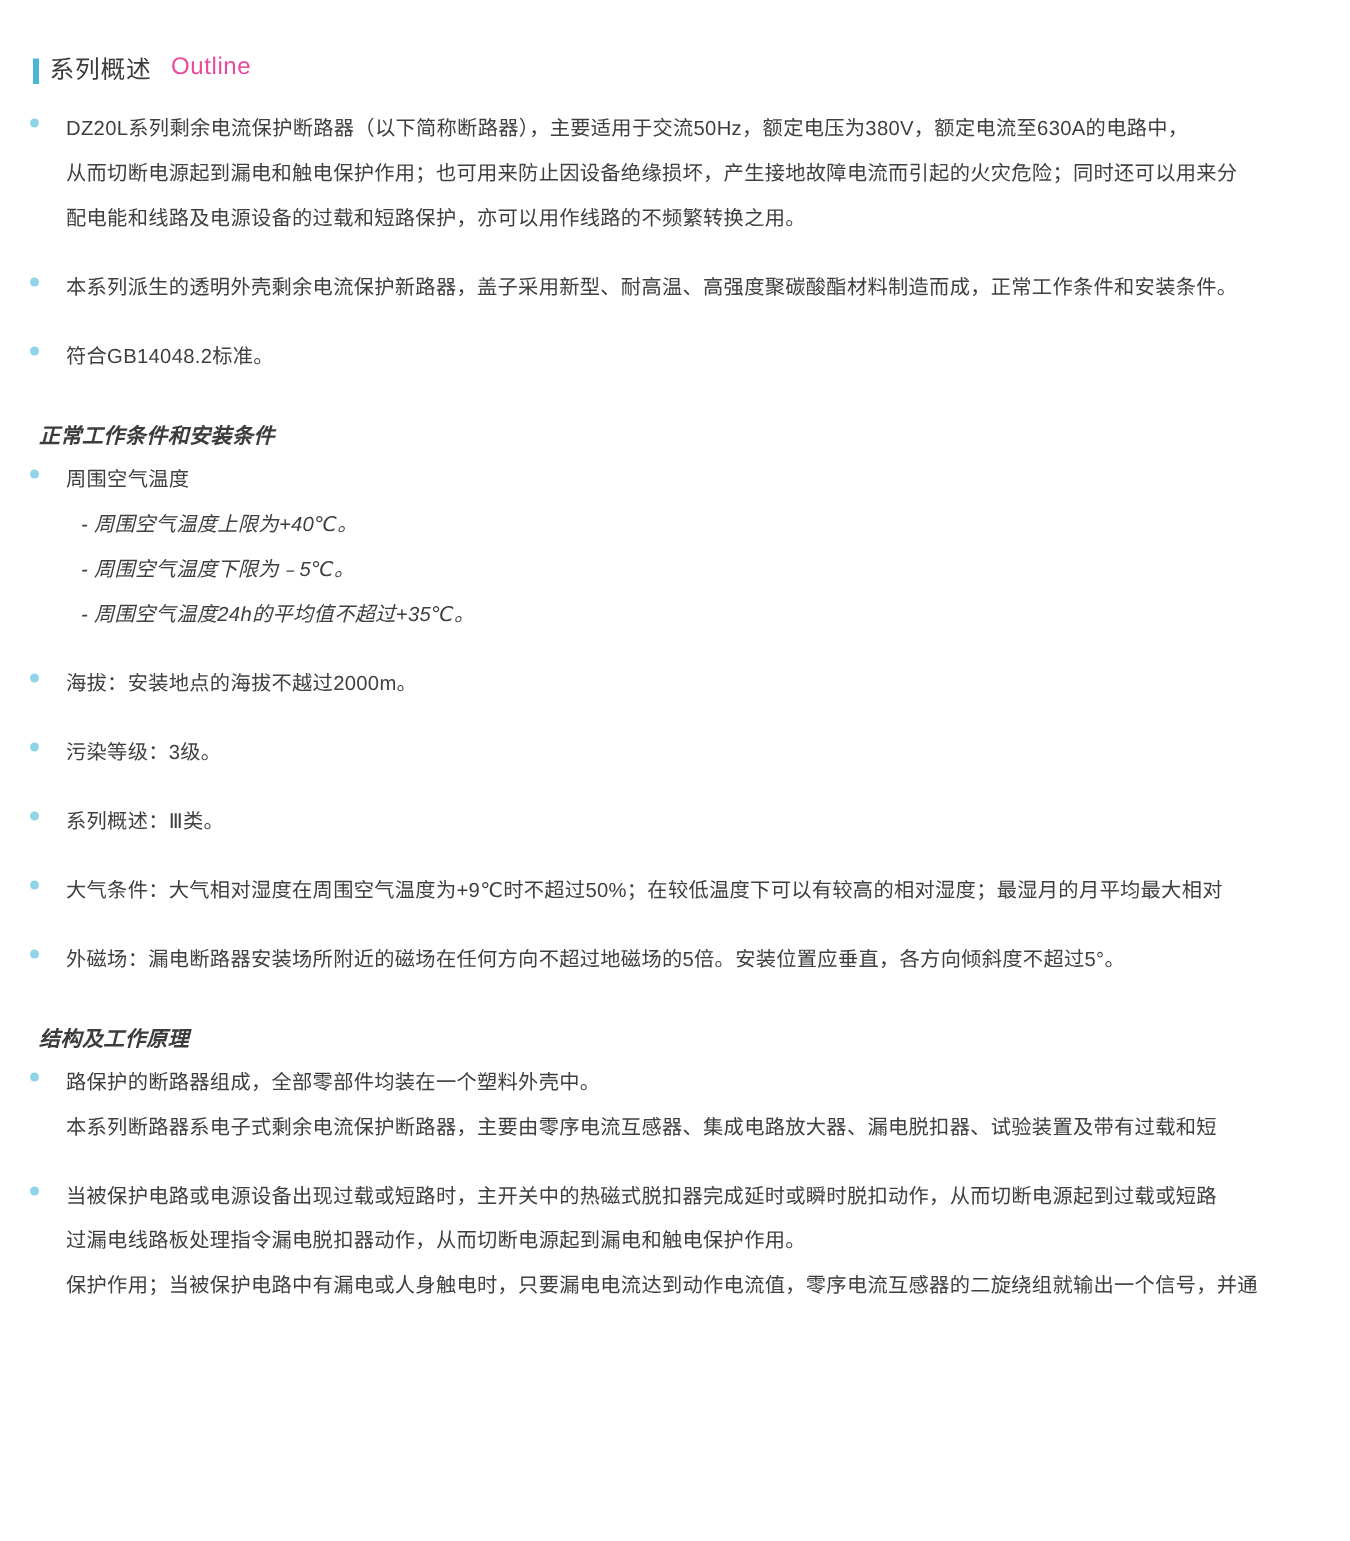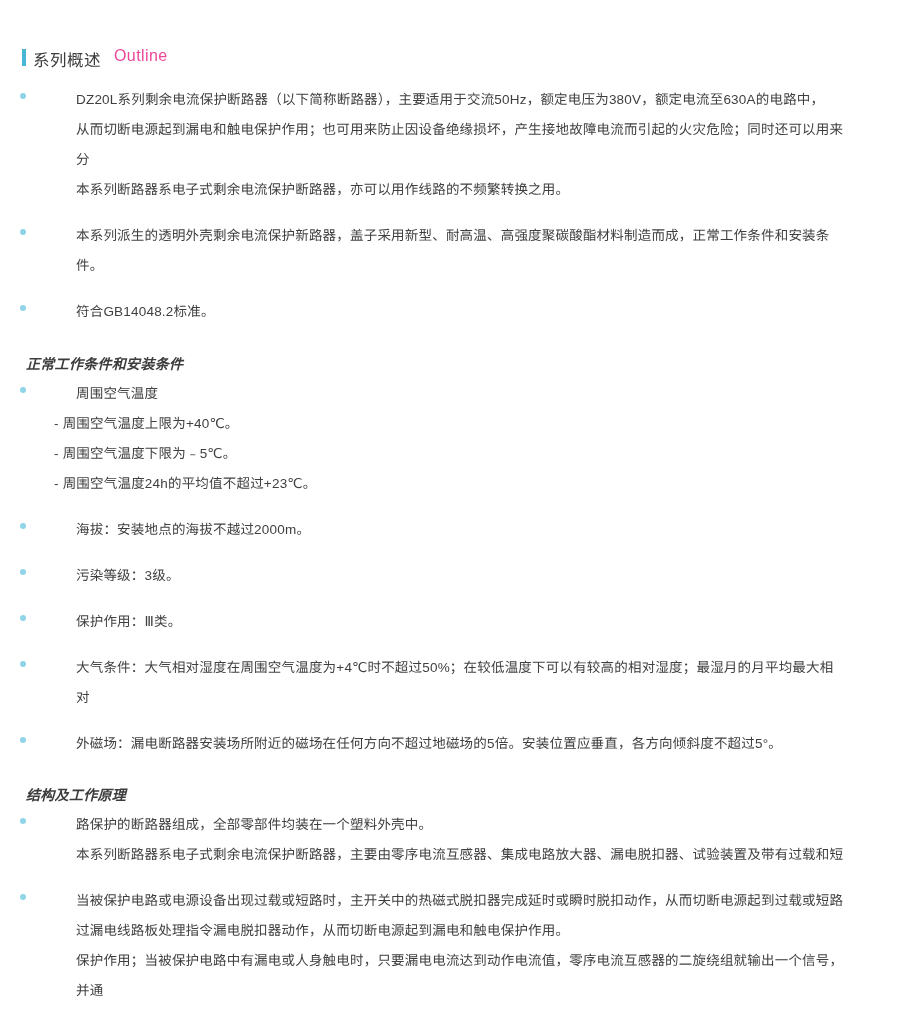--- a/index.html
+++ b/index.html
@@ -18,22 +18,22 @@
   }
   .page {
     width: 900px;
     box-sizing: border-box;
     padding: 0 18px 0 14px;
   }
 
   
   .doc-title {
     display: flex;
-    align-items: flex-start;
-    padding-top: 47px;
+    align-items: center;
+    padding-top: 33px;
     padding-left: 8px;
   }
   .doc-title .bar {
     display: inline-block;
     width: 4px;
     height: 17px;
     background: #4ab6d6;
     margin-right: 7px;
     position: relative;
     top: 2px;
@@ -83,46 +83,46 @@
   .bullet-body {
     flex: 1 1 auto;
     line-height: 2.22;
     font-size: 13.5px;
     color: #3f3f3f;
     letter-spacing: .2px;
     max-width: 800px;
   }
   .bullet-body .line {
     display: block;
-    margin-left: 32px;
   }
   .bullet-body .sub {
     display: block;
     padding-left: 10px;
+    font-style: italic;
   }
 </style>
 </head>
 <body>
 
 <div class="page">
 
   <div class="doc-title">
     <span class="bar"></span>
     <span class="cn">系列概述</span>
     <span class="en">Outline</span>
   </div>
 
   <div class="blocks">
 
     <div class="bullet-item">
       <span class="bullet-dot"></span>
       <div class="bullet-body">
         <span class="line">DZ20L系列剩余电流保护断路器（以下简称断路器），主要适用于交流50Hz，额定电压为380V，额定电流至630A的电路中，</span>
         <span class="line">从而切断电源起到漏电和触电保护作用；也可用来防止因设备绝缘损坏，产生接地故障电流而引起的火灾危险；同时还可以用来分</span>
-        <span class="line">本系列断路器系电子式剩余电流保护断路器，亦可以用作线路的不频繁转换之用。</span>
+        <span class="line">配电能和线路及电源设备的过载和短路保护，亦可以用作线路的不频繁转换之用。</span>
       </div>
     </div>
 
     <div class="bullet-item">
       <span class="bullet-dot"></span>
       <div class="bullet-body">
         <span class="line">本系列派生的透明外壳剩余电流保护新路器，盖子采用新型、耐高温、高强度聚碳酸酯材料制造而成，正常工作条件和安装条件。</span>
       </div>
     </div>
 
@@ -134,49 +134,49 @@
     </div>
 
     <div class="section-heading">正常工作条件和安装条件</div>
 
     <div class="bullet-item">
       <span class="bullet-dot"></span>
       <div class="bullet-body">
         <span class="line">周围空气温度</span>
         <span class="sub">- 周围空气温度上限为+40℃。</span>
         <span class="sub">- 周围空气温度下限为﹣5℃。</span>
-        <span class="sub">- 周围空气温度24h的平均值不超过+23℃。</span>
+        <span class="sub">- 周围空气温度24h的平均值不超过+35℃。</span>
       </div>
     </div>
 
     <div class="bullet-item">
       <span class="bullet-dot"></span>
       <div class="bullet-body">
         <span class="line">海拔：安装地点的海拔不越过2000m。</span>
       </div>
     </div>
 
     <div class="bullet-item">
       <span class="bullet-dot"></span>
       <div class="bullet-body">
         <span class="line">污染等级：3级。</span>
       </div>
     </div>
 
     <div class="bullet-item">
       <span class="bullet-dot"></span>
       <div class="bullet-body">
-        <span class="line">保护作用：Ⅲ类。</span>
-      </div>
-    </div>
-
-    <div class="bullet-item">
-      <span class="bullet-dot"></span>
-      <div class="bullet-body">
-        <span class="line">大气条件：大气相对湿度在周围空气温度为+4℃时不超过50%；在较低温度下可以有较高的相对湿度；最湿月的月平均最大相对</span>
+        <span class="line">系列概述：Ⅲ类。</span>
+      </div>
+    </div>
+
+    <div class="bullet-item">
+      <span class="bullet-dot"></span>
+      <div class="bullet-body">
+        <span class="line">大气条件：大气相对湿度在周围空气温度为+9℃时不超过50%；在较低温度下可以有较高的相对湿度；最湿月的月平均最大相对</span>
       </div>
     </div>
 
     <div class="bullet-item">
       <span class="bullet-dot"></span>
       <div class="bullet-body">
         <span class="line">外磁场：漏电断路器安装场所附近的磁场在任何方向不超过地磁场的5倍。安装位置应垂直，各方向倾斜度不超过5°。</span>
       </div>
     </div>
 

